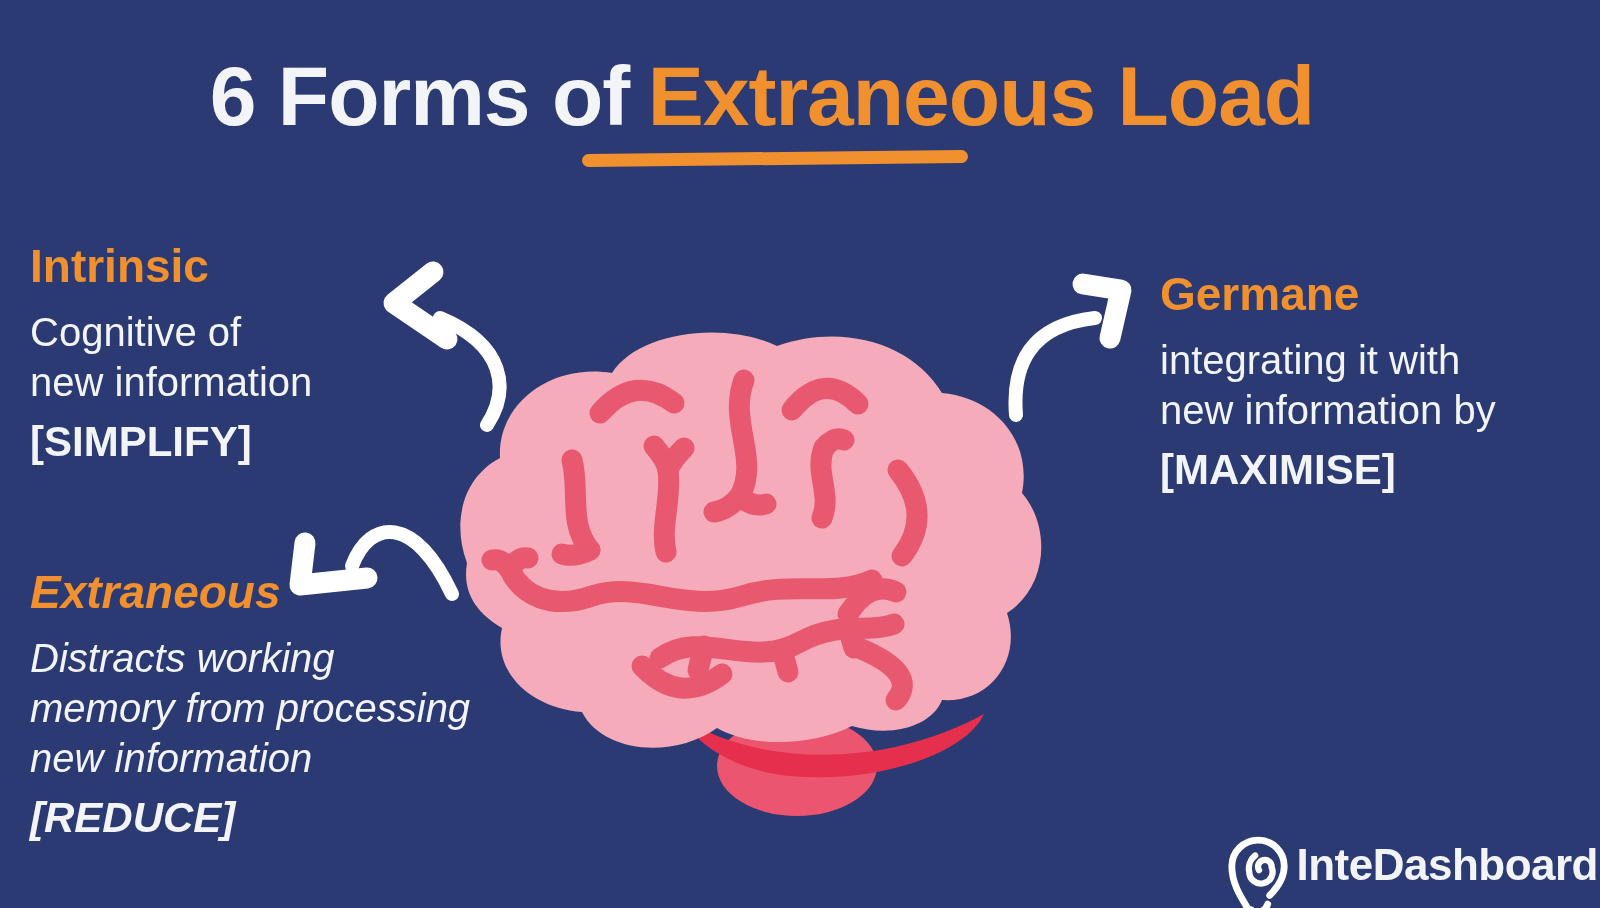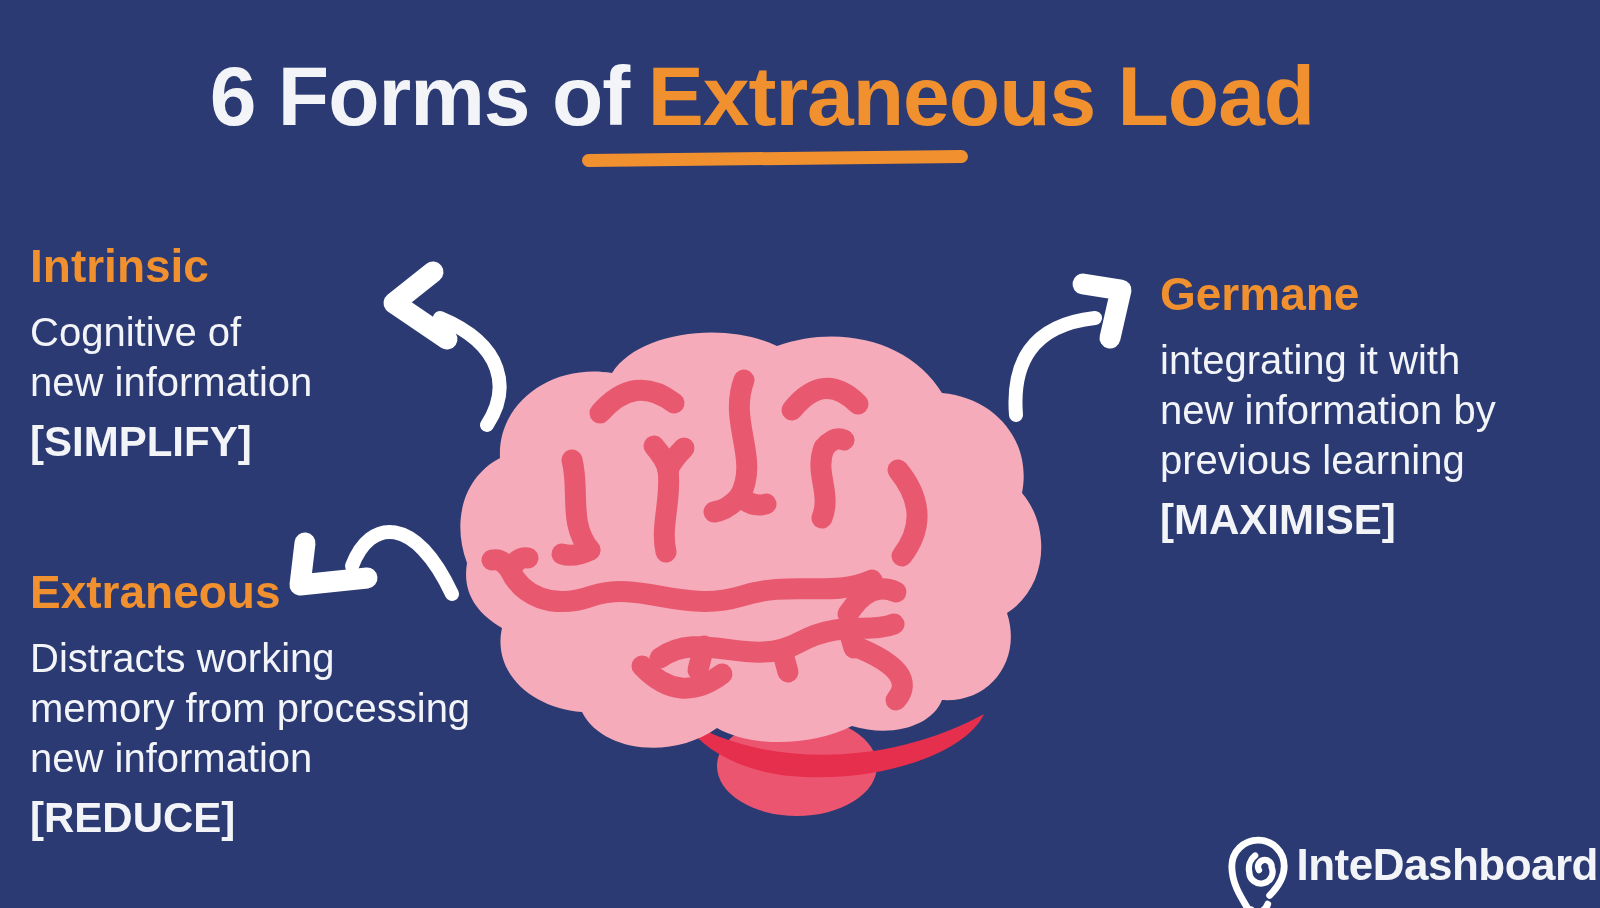--- a/index.html
+++ b/index.html
@@ -29,21 +29,21 @@
   .title-underline{
     position:absolute;left:582px;top:152px;width:386px;height:13px;
     background:var(--orange);border-radius:8px;transform:rotate(-0.6deg);
   }
   
   .section{position:absolute;}
   .section .heading{color:var(--orange);font-size:46px;font-weight:bold;line-height:1.15;}
   .section .body{margin-top:14px;font-size:40px;line-height:50px;color:var(--text);}
   .section .tag{margin-top:10px;font-size:42px;font-weight:bold;color:var(--text);line-height:50px;}
   .section-intrinsic{left:30px;top:240px;width:420px;}
-  .section-extraneous{left:30px;top:566px;width:560px;}
+  .section-extraneous{left:30px;top:566px;width:560px;font-style:italic;}
   .section-germane{left:1160px;top:268px;width:430px;}
   
   .arrows,.brain{position:absolute;pointer-events:none;}
   .arrows{left:0;top:0;width:1600px;height:908px;}
   .brain{left:452px;top:328px;width:600px;height:500px;}
   
   .logo{
     position:absolute;right:2px;bottom:0;height:80px;
     display:flex;align-items:center;gap:4px;color:var(--text);
   }
@@ -77,21 +77,20 @@
       <div>new information</div>
     </div>
     <div class="tag">[REDUCE]</div>
   </div>
 
   <div class="section section-germane">
     <div class="heading">Germane</div>
     <div class="body">
       <div>integrating it with</div>
       <div>new information by</div>
-      <div>previous learning</div>
     </div>
     <div class="tag">[MAXIMISE]</div>
   </div>
 
   <svg class="brain" viewBox="0 0 600 500" xmlns="http://www.w3.org/2000/svg" aria-hidden="true">
 
     <ellipse cx="345" cy="438" rx="80" ry="50" style="fill:var(--brain-red)"></ellipse>
 
     <path style="fill:var(--brain-red-dark)" d="M 228 388 C 300 438, 430 442, 532 386 C 515 424, 430 456, 338 448 C 282 442, 246 418, 228 388 Z"></path>
 

